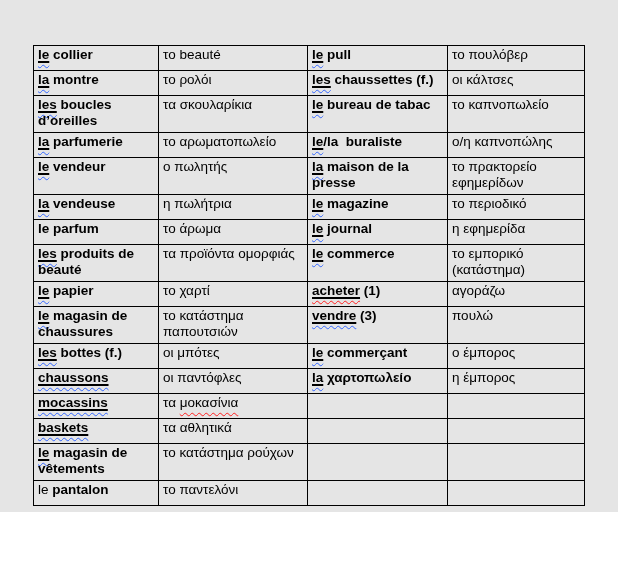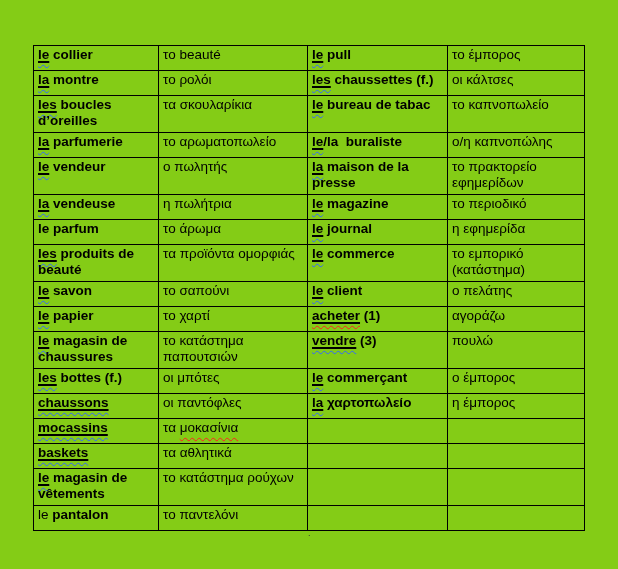--- a/index.html
+++ b/index.html
@@ -1,19 +1,19 @@
 <!DOCTYPE html>
 <html style="--red: #FF0000; --green_dark: #507E32; --green_bright: #00B050; --purple: #7030A0; --cyan: #00B0F0; --orange: #E36C0A; --black: #000000; --wavy_blue: #3366FF; --wavy_red: #FF2020; --border: #000000;"><head>
 <meta charset="utf-8">
 <style>
   html,body{margin:0;padding:0;background:#fff;}
   .page{
     position:relative;
-    width:618px;height:569px;
-    background:#84cc16;
+    width:618px;height:512px;
+    background:#e5e5e5;
     font-family:"Liberation Sans", sans-serif;
     overflow:hidden;
   }
   table.vocab{
     position:absolute;left:33px;top:45px;
     width:551px;
     border-collapse:collapse;
     table-layout:fixed;
   }
   table.vocab td{
@@ -72,21 +72,21 @@
       <col style="width:125px">
       <col style="width:149px">
       <col style="width:140px">
       <col style="width:137px">
     </colgroup>
     <tbody>
         <tr>
           <td class="fr c-red"><span class="u"><span class="wb">le</span></span><span> collier</span></td>
           <td><span>το beauté</span></td>
           <td class="fr c-purple"><span class="u"><span class="wb">le</span></span><span> pull</span></td>
-          <td><span>το έμπορος</span></td>
+          <td><span>το πουλόβερ</span></td>
         </tr>
         <tr>
           <td class="fr c-red"><span class="u"><span class="wb">la</span></span><span> montre</span></td>
           <td><span>το ρολόι</span></td>
           <td class="fr c-purple"><span class="u"><span class="wb">les</span></span><span> chaussettes (f.)</span></td>
           <td><span>οι κάλτσες</span></td>
         </tr>
         <tr>
           <td class="fr c-red"><span class="u"><span class="wb">les</span></span><span> boucles d’oreilles</span></td>
           <td><span>τα σκουλαρίκια</span></td>
@@ -115,26 +115,20 @@
           <td class="fr c-green_dark"><span>le parfum</span></td>
           <td><span>το άρωμα</span></td>
           <td class="fr c-green_bright"><span class="u"><span class="wb">le</span></span><span> journal</span></td>
           <td><span>η εφημερίδα</span></td>
         </tr>
         <tr>
           <td class="fr c-green_dark"><span class="u"><span class="wb">les</span></span><span> produits de beauté</span></td>
           <td><span>τα προϊόντα ομορφιάς</span></td>
           <td class="fr c-black"><span class="u"><span class="wb">le</span></span><span> commerce</span></td>
           <td><span>το εμπορικό (κατάστημα)</span></td>
-        </tr>
-        <tr>
-          <td class="fr c-green_dark"><span class="u"><span class="wb">le</span></span><span> savon</span></td>
-          <td><span>το σαπούνι</span></td>
-          <td class="fr c-black"><span class="u"><span class="wb">le</span></span><span> client</span></td>
-          <td><span>ο πελάτης</span></td>
         </tr>
         <tr>
           <td class="fr c-cyan"><span class="u"><span class="wb">le</span></span><span> papier</span></td>
           <td><span>το χαρτί</span></td>
           <td class="fr c-black"><span class="u"><span class="wr">acheter</span></span><span> (1)</span></td>
           <td><span>αγοράζω</span></td>
         </tr>
         <tr>
           <td class="fr c-orange"><span class="u"><span class="wb">le</span></span><span> magasin de chaussures</span></td>
           <td><span>το κατάστημα παπουτσιών</span></td>

